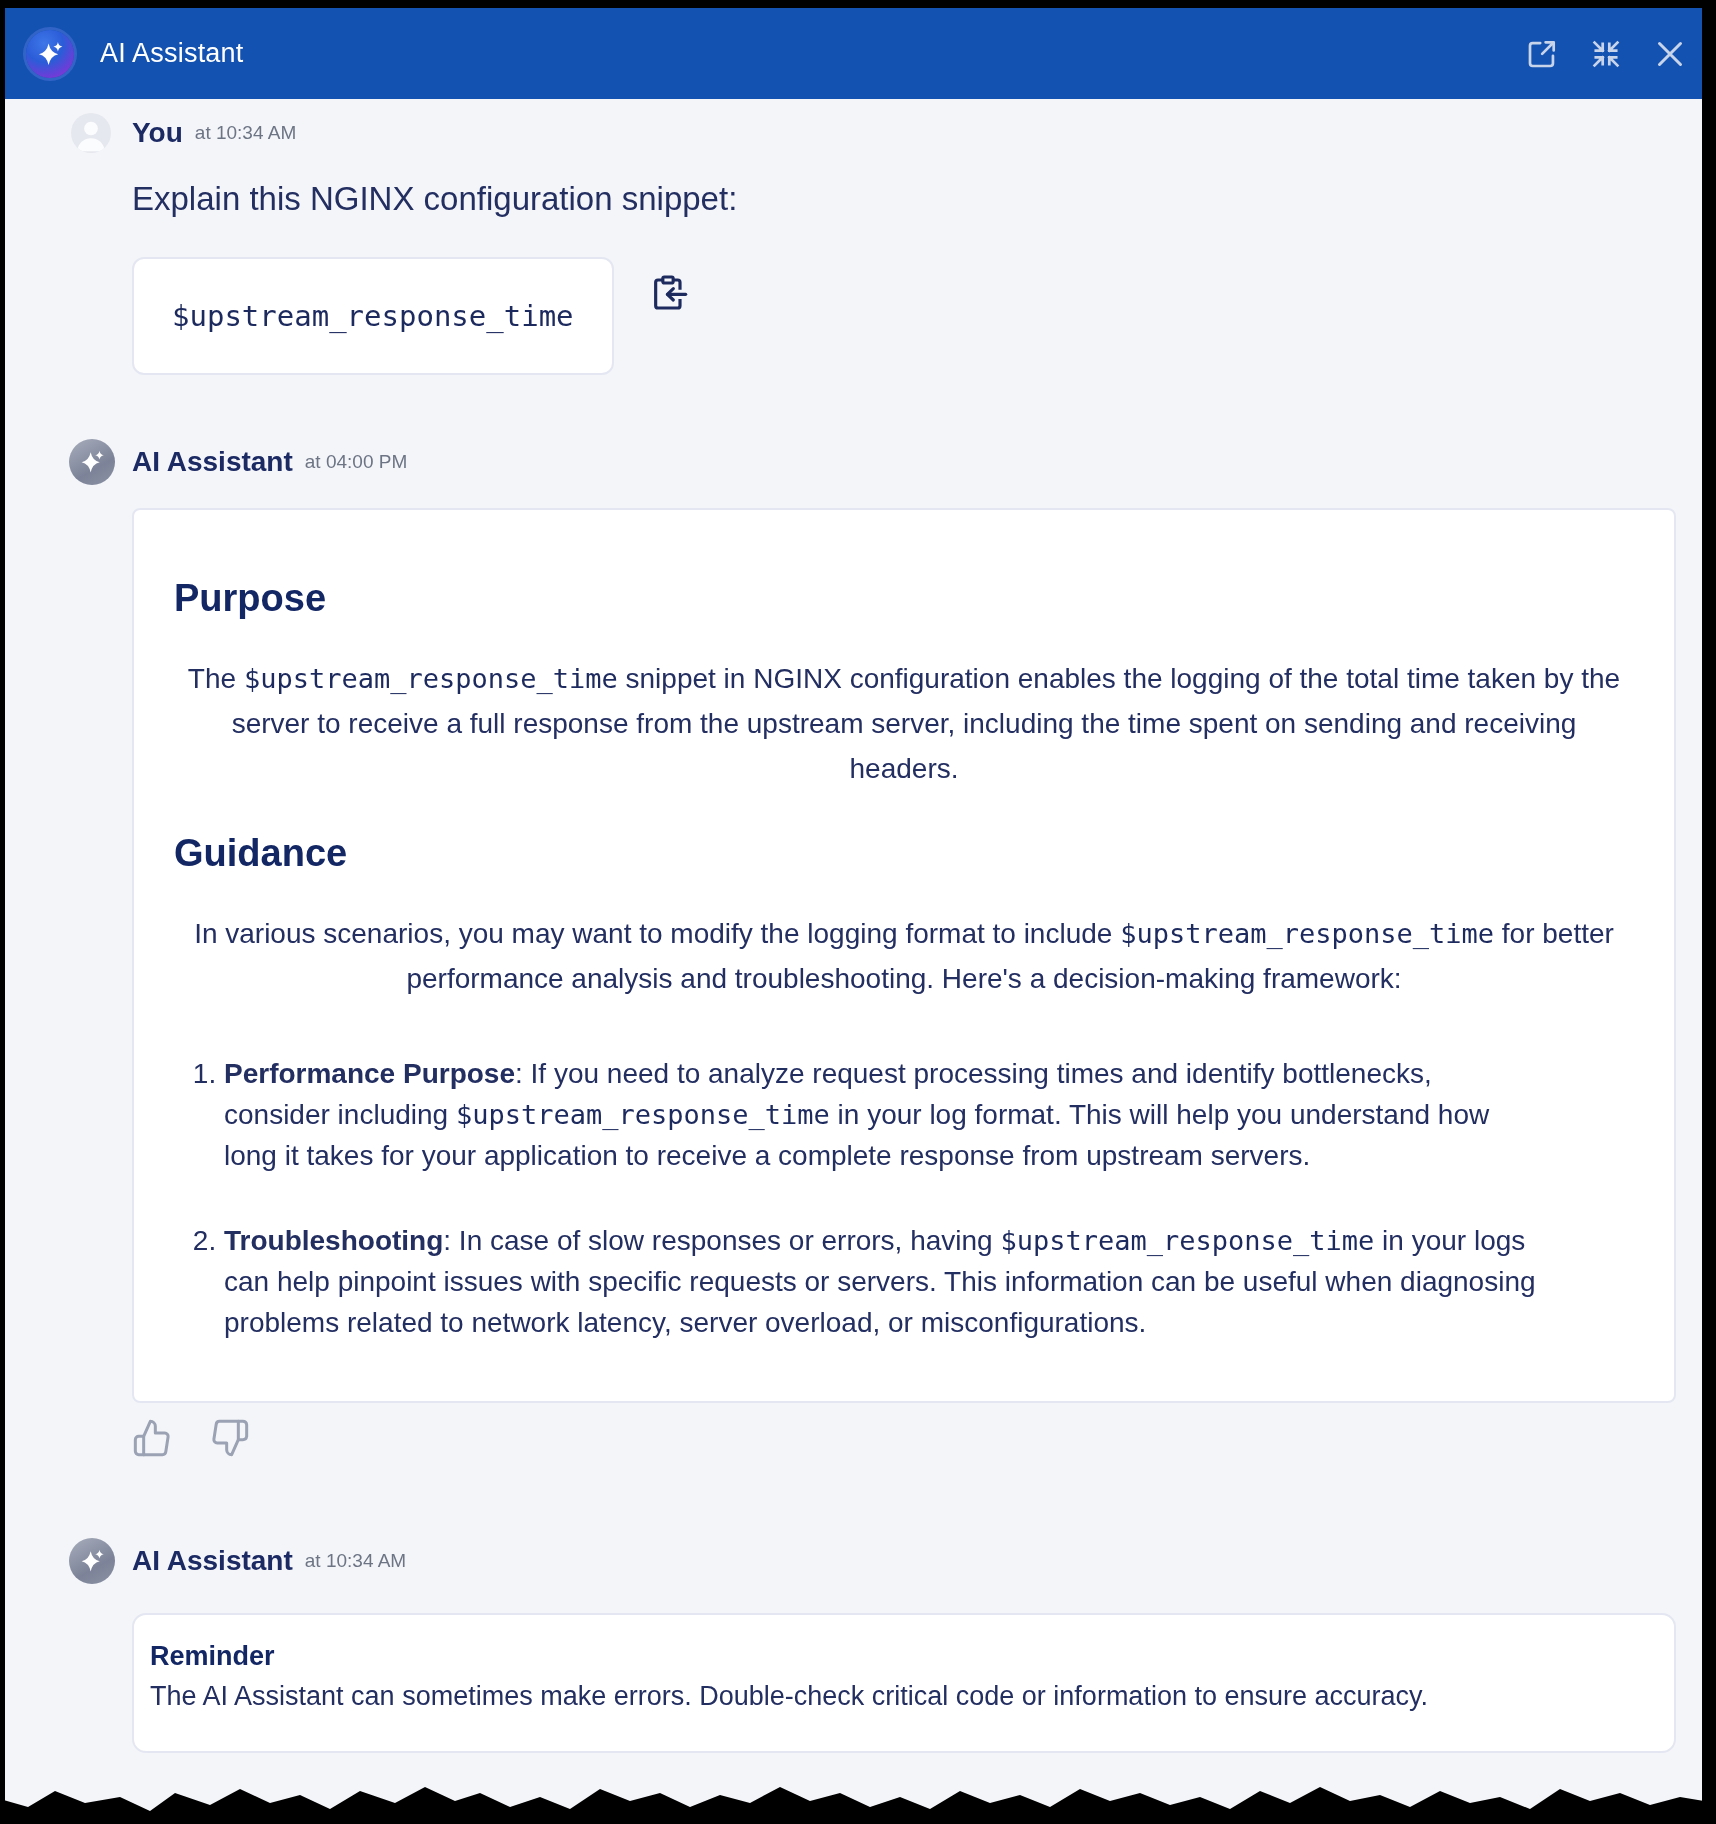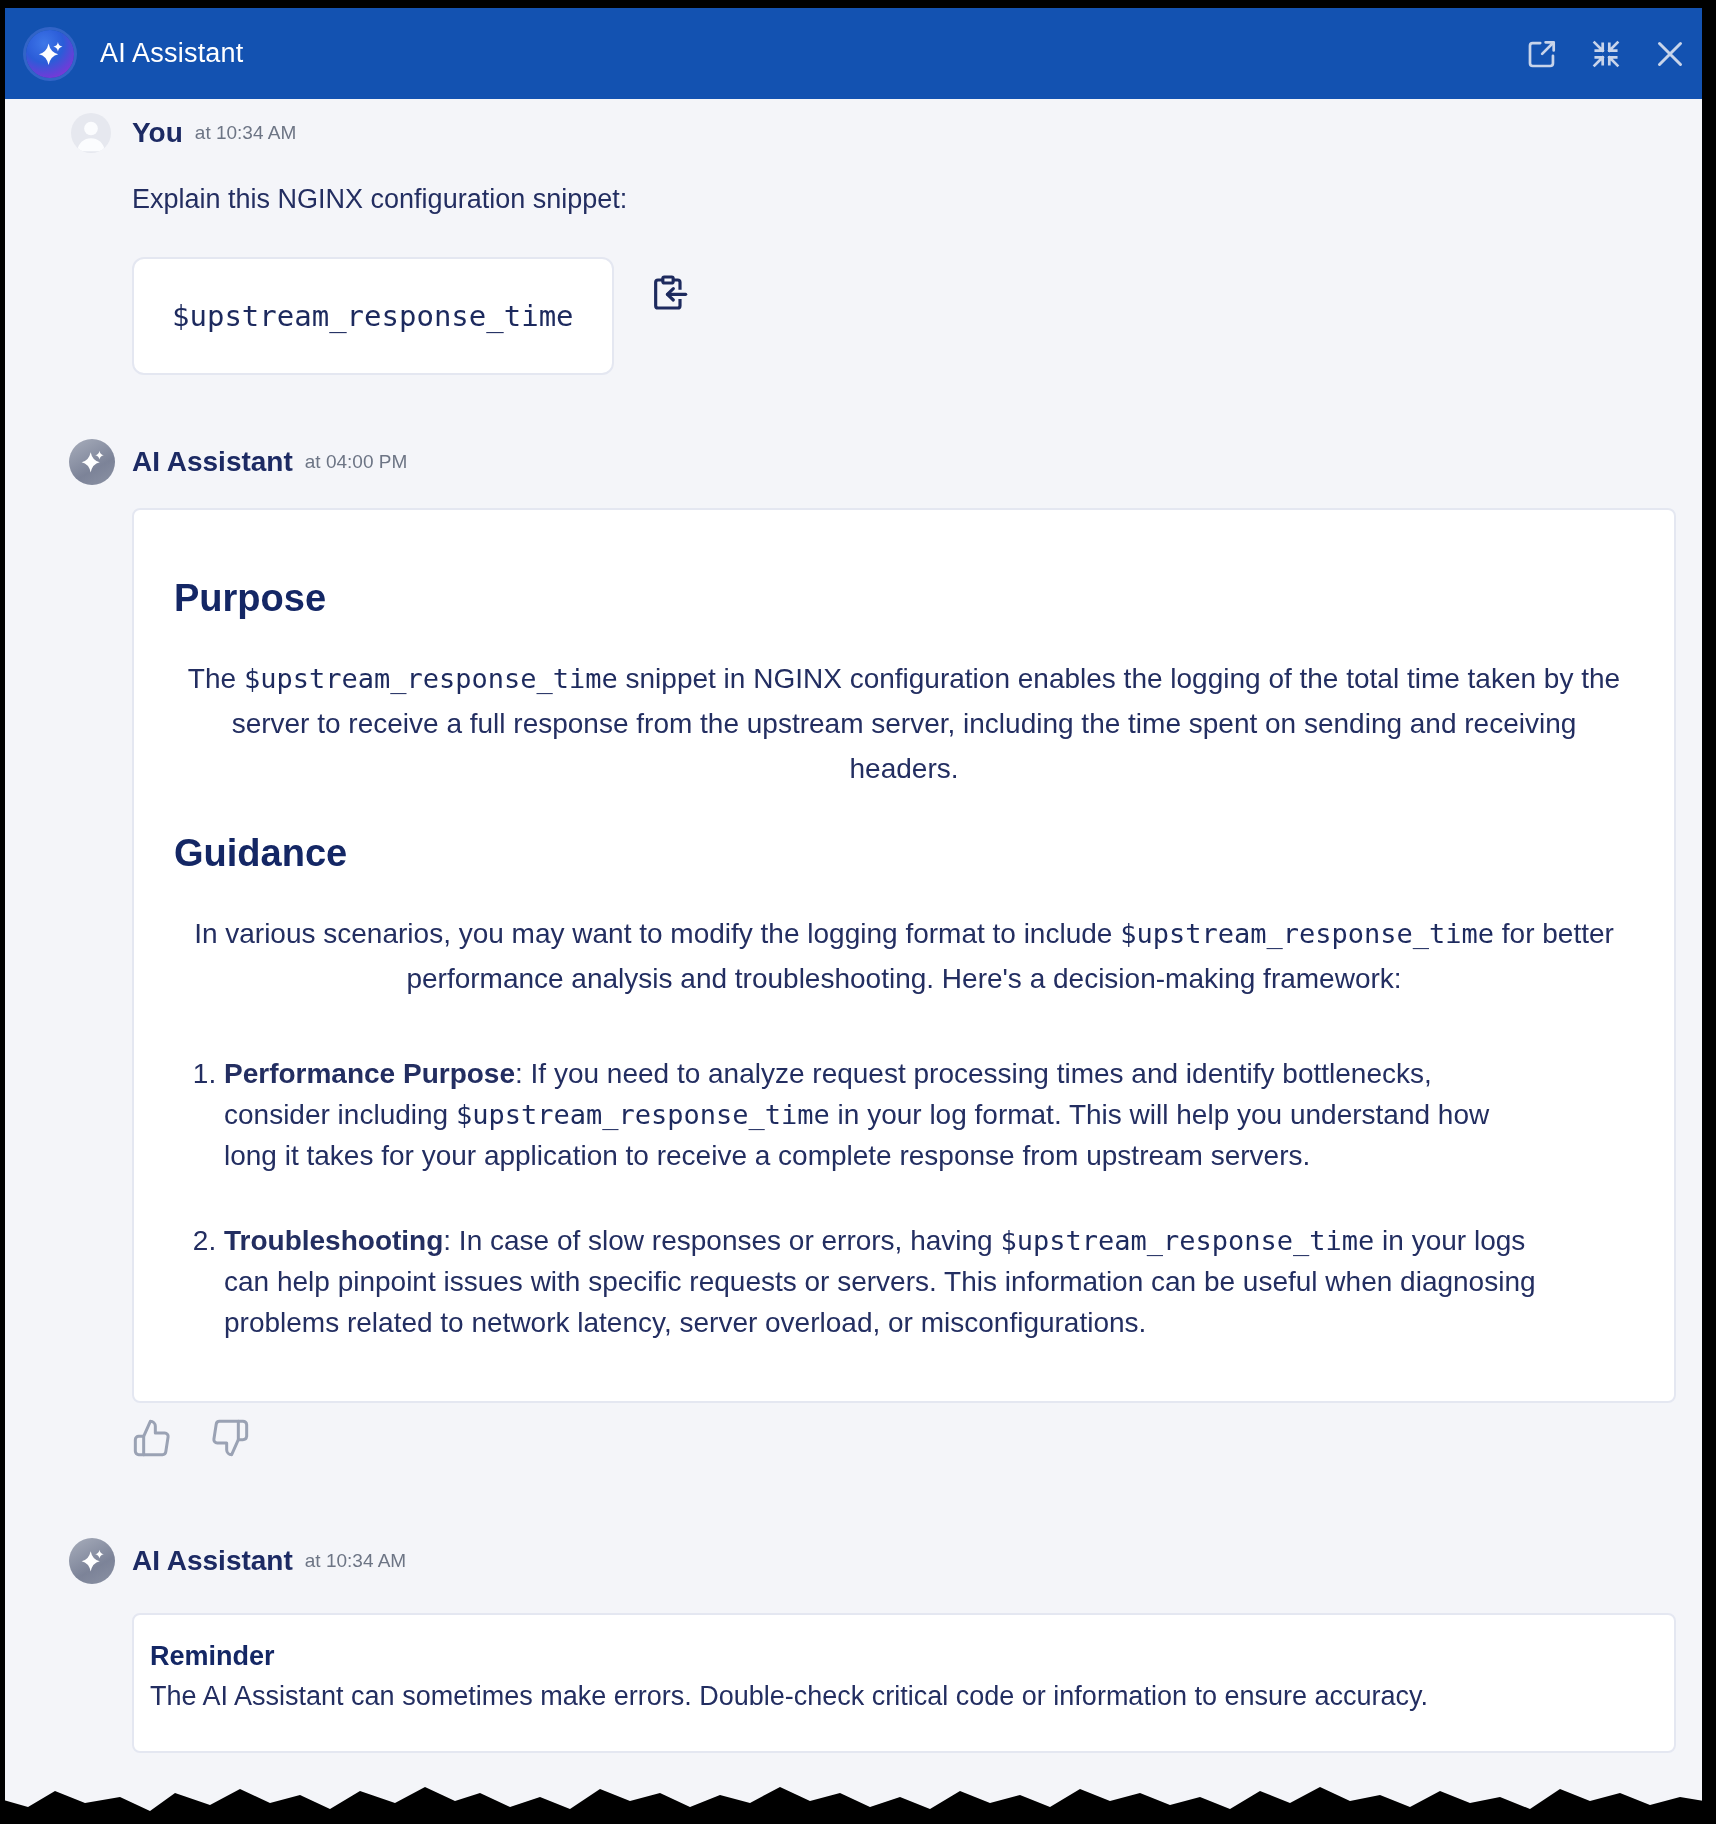--- a/index.html
+++ b/index.html
@@ -23,42 +23,42 @@
   .avatar-col{width:63px;flex:none;display:flex;align-items:center;}
   .sender{font-size:28px;font-weight:700;color:#1c2a63;}
   .timestamp{font-size:19px;color:#6d7585;margin-left:12px;font-weight:400;}
   .msg-body{margin-left:63px;}
 
   .user-avatar{width:40px;height:40px;margin-left:2px;border-radius:50%;background:#e6e8ef;overflow:hidden;flex:none;}
   .ai-avatar{width:46px;height:46px;border-radius:50%;flex:none;display:flex;align-items:center;justify-content:center;
     background:linear-gradient(150deg,#a8aebc 0%,#7c8398 62%,#8b92a4 100%);}
 
   .message-user{margin-top:8px;}
-  .user-text{margin-top:28px;font-size:27px;color:#232e61;line-height:36px;}
+  .user-text{margin-top:28px;font-size:33px;color:#232e61;line-height:36px;}
   .code-row{display:flex;align-items:flex-start;margin-top:40px;}
   .code-card{background:#ffffff;border:2px solid #e4e7f1;border-radius:12px;padding:40px 38px;box-sizing:border-box;}
   .code-card code{font-family:"DejaVu Sans Mono",monospace;font-size:29px;color:#1d2a5e;}
   .copy-btn{margin-left:34px;margin-top:16px;}
 
   .message-ai1{margin-top:64px;}
   .answer-card{margin-top:23px;background:#ffffff;border:2px solid #e4e7f1;border-radius:8px;
     padding:50px 40px 58px 40px;box-sizing:border-box;}
   .answer-card h2{font-size:38px;line-height:44px;font-weight:700;color:#142765;margin:16px 0 36px 0;}
   .answer-card p{font-size:28px;line-height:45px;color:#232e61;margin:0 0 40px 0;text-align:center;}
   .answer-card p.last{margin-bottom:0;}
   .inline-code{font-family:"DejaVu Sans Mono",monospace;font-size:27px;color:#1d2a5e;}
   .answer-card ol{margin:52px 0 0 0;padding:0 90px 0 50px;font-size:28px;line-height:41px;color:#232e61;}
   .answer-card li{margin-bottom:18px;}
   .answer-card li:last-child{margin-bottom:0;margin-top:44px;}
   .li-label{font-weight:700;}
 
   .feedback-row{display:flex;align-items:center;gap:38px;margin-top:15px;margin-left:63px;}
 
   .message-ai2{margin-top:80px;}
-  .reminder-card{margin-top:29px;background:#ffffff;border:2px solid #e4e7f1;border-radius:8px;
+  .reminder-card{margin-top:29px;background:#ffffff;border:2px solid #e4e7f1;border-radius:14px;
     padding:24px 20px 36px 16px;box-sizing:border-box;}
   .reminder-card h3{font-size:27px;font-weight:700;color:#142765;margin:0 0 4px 0;line-height:34px;}
   .reminder-card p{font-size:27px;color:#232e61;margin:0;line-height:38px;}
 
   
   .torn-bottom{position:absolute;left:0;bottom:0;width:1716px;height:55px;pointer-events:none;}
 </style>
 </head>
 <body>
 

